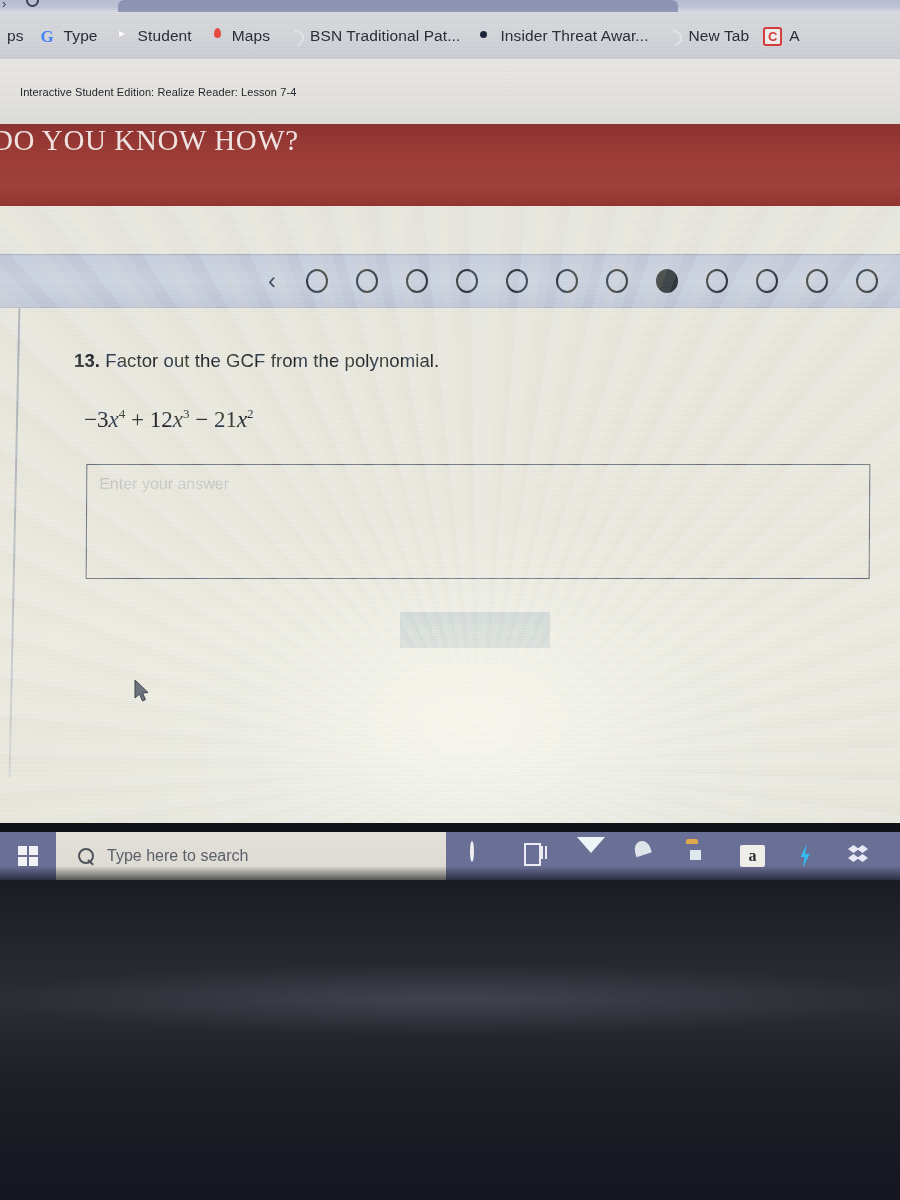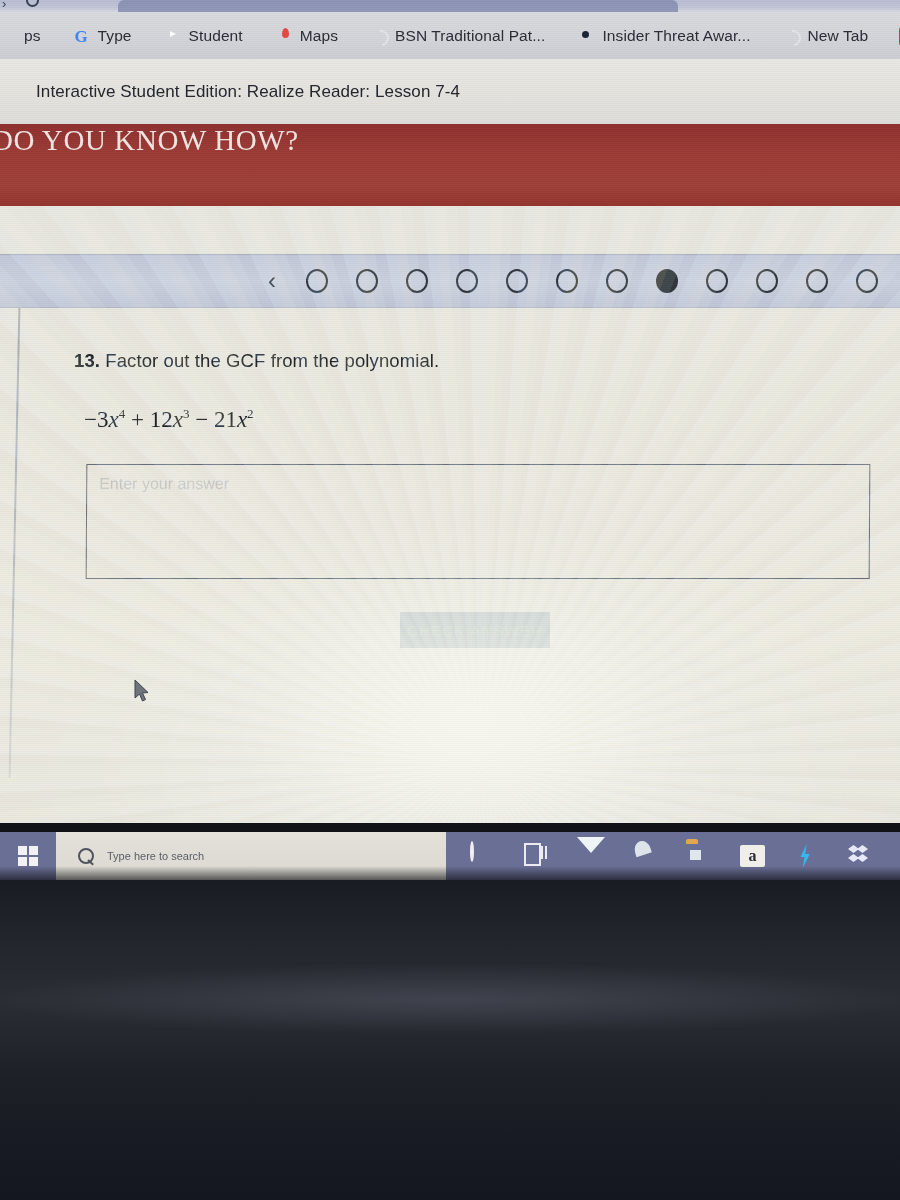--- a/index.html
+++ b/index.html
@@ -27,21 +27,21 @@
     position:absolute; left:26px; top:-6px; width:13px; height:13px;
     border:2px solid #3a3f55; border-radius:50%;
   }
 
   
   .bookmarkbar {
     position:absolute; left:0; top:13px; width:900px; height:46px;
     background:linear-gradient(180deg,#d9dade 0%,#d4d5da 55%,#cdced4 100%);
     display:flex; align-items:center; padding-left:0px;
   }
-  .bm { display:flex; align-items:center; height:46px; padding:0 7px; gap:7px; flex:0 0 auto;margin-left:17px; }
+  .bm { display:flex; align-items:center; height:46px; padding:0 7px; gap:7px; flex:0 0 auto; }
   .bm-label {
     font-size:15.5px; color:#2a2d35; white-space:nowrap;
     letter-spacing:.1px;
   }
   .bm-ico { width:19px; height:19px; flex:0 0 auto; position:relative; }
 
   .ico-g { font-size:17px; font-weight:bold; color:#4285f4; line-height:19px; text-align:center;
            font-family:"Liberation Serif", serif; }
   .ico-yt { width:19px; height:14px; margin-top:3px; background:#e8493f; border-radius:5px; position:relative; }
   .ico-yt:after { content:""; position:absolute; left:7px; top:4px; width:0; height:0;
@@ -61,21 +61,21 @@
   .ico-c { width:19px; height:19px; border:2px solid #d63b3b; border-radius:3px; background:#f1f0ee;
       color:#d63b3b; font-size:13px; font-weight:bold; line-height:15px; text-align:center; }
 
   
   .titlebar {
     position:absolute; left:0; top:59px; width:900px; height:65px;
     background:linear-gradient(180deg,#e9e8e4 0%,#e6e4df 50%,#ddddd9 100%);
     display:flex; align-items:center;
   }
   .titlebar .ttxt {
-    margin-left:36px; font-size:17px; color:#23262e; letter-spacing:.1px; white-space:nowrap;
+    margin-left:20px; font-size:11px; color:#23262e; letter-spacing:.1px; white-space:nowrap;
   }
 
   
   .redhdr {
     position:absolute; left:0; top:124px; width:900px; height:82px;
     background:linear-gradient(180deg,#8e312f 0%,#9d3b36 35%,#a0403a 75%,#93352f 100%);
     display:flex; overflow:hidden;
   }
   .redhdr .rtxt {
     margin-left:-8px; font-family:"Liberation Serif", serif;
@@ -178,21 +178,21 @@
   .tb-start {
     width:56px; height:48px; background:#6a6f95;
     display:flex; align-items:center; justify-content:center; flex:0 0 auto;
   }
   .winlogo { width:20px; height:20px; display:grid; grid-template-columns:1fr 1fr; grid-template-rows:1fr 1fr; gap:2.5px; }
   .winlogo i { background:#f2f2f4; display:block; }
   .tb-search {
     flex:0 0 390px; height:48px; background:linear-gradient(180deg,#e2e0d8 0%,#dbd9d1 100%);
     display:flex; align-items:center; gap:12px; padding-left:22px;
   }
-  .tb-search .sph { font-size:11px; color:#5a5f68; white-space:nowrap; }
+  .tb-search .sph { font-size:16px; color:#5a5f68; white-space:nowrap; }
   .magnifier { width:17px; height:17px; position:relative; flex:0 0 auto; }
   .magnifier:before { content:""; position:absolute; left:0; top:0; width:12px; height:12px;
       border:2px solid #4e535c; border-radius:50%; }
   .magnifier:after { content:""; position:absolute; left:10px; top:11px; width:7px; height:2px;
       background:#4e535c; transform:rotate(42deg); transform-origin:left center; }
   .tb-icons {
     flex:1 1 auto; height:48px; background:#6a6f95;
     display:flex; align-items:center; gap:28px; padding-left:24px;
   }
   .tbi { width:26px; height:26px; position:relative; flex:0 0 auto; }

